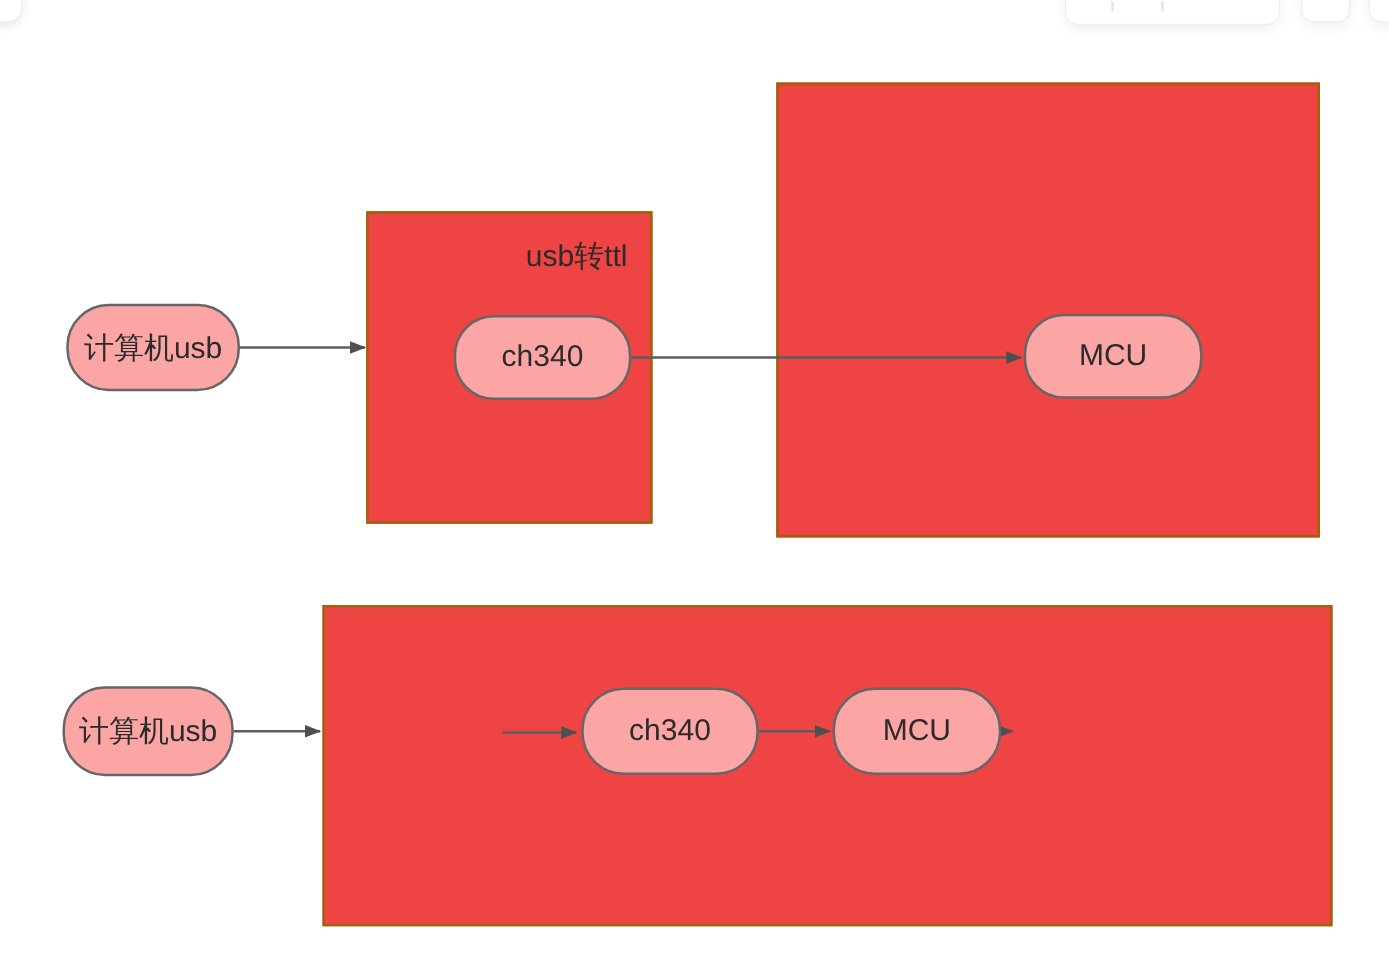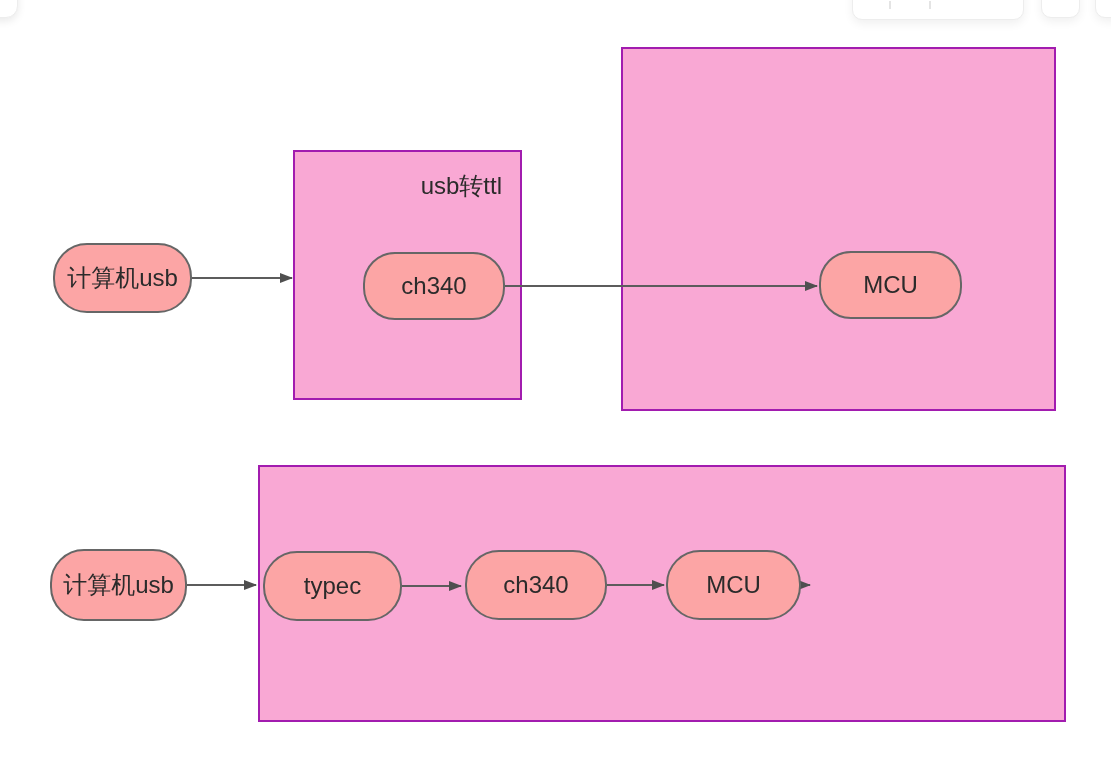--- a/index.html
+++ b/index.html
@@ -27,23 +27,24 @@
   .remnant-tick { position: absolute; width: 2px; height: 8px; background: #e4e4e4; top: 24px; }
   .remnant-tick.t1 { left: 36px; }
   .remnant-tick.t2 { left: 76px; }
   .remnant-btn1 { left: 1041px; top: -26px; width: 37px; height: 42px; }
   .remnant-btn2 { left: 1095px; top: -26px; width: 45px; height: 42px; }
 
   
   .gbox {
     position: absolute;
     box-sizing: border-box;
-    background: #f9a8d4;
-    border: 2px solid #a21caf;
+    background: #ef4444;
+    border: 2px solid #a16207;
     z-index: 1;
+    margin-top: 19px;
   }
   .gbox-label {
     position: absolute;
     right: 18px;
     top: 18px;
     font-size: 24px;
     color: #2b2b2b;
     white-space: nowrap;
   }
   .box-usbttl { left: 293px; top: 150px; width: 229px; height: 250px; }
@@ -116,23 +117,20 @@
   <div class="node n-ch340a">
     <span>ch340</span>
   </div>
   <div class="node n-mcu1">
     <span>MCU</span>
   </div>
 
   <div class="node n-cusb2">
     <span>计算机usb</span>
   </div>
-  <div class="node n-typec">
-    <span>typec</span>
-  </div>
   <div class="node n-ch340b">
     <span>ch340</span>
   </div>
   <div class="node n-mcu2">
     <span>MCU</span>
   </div>
 
 </div>
 
 </body></html>

